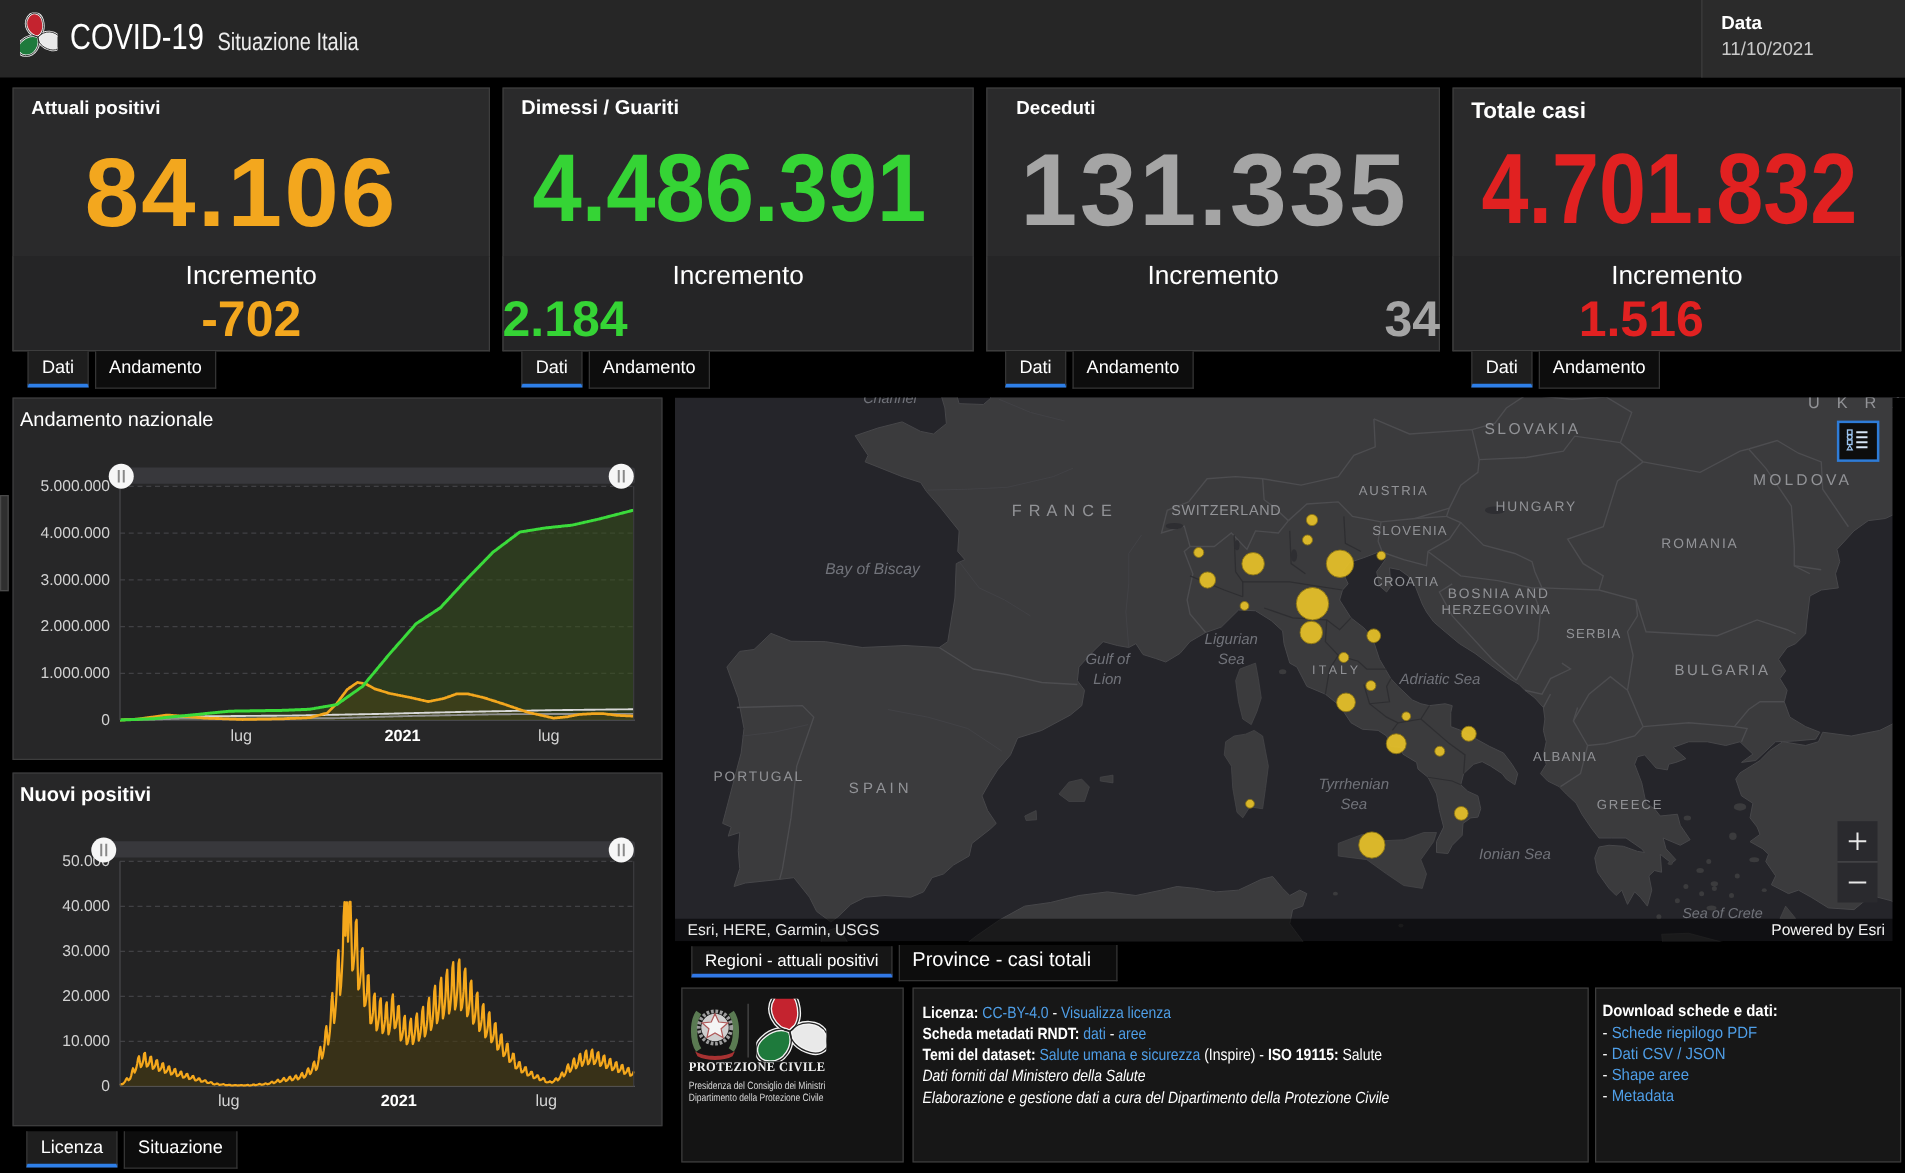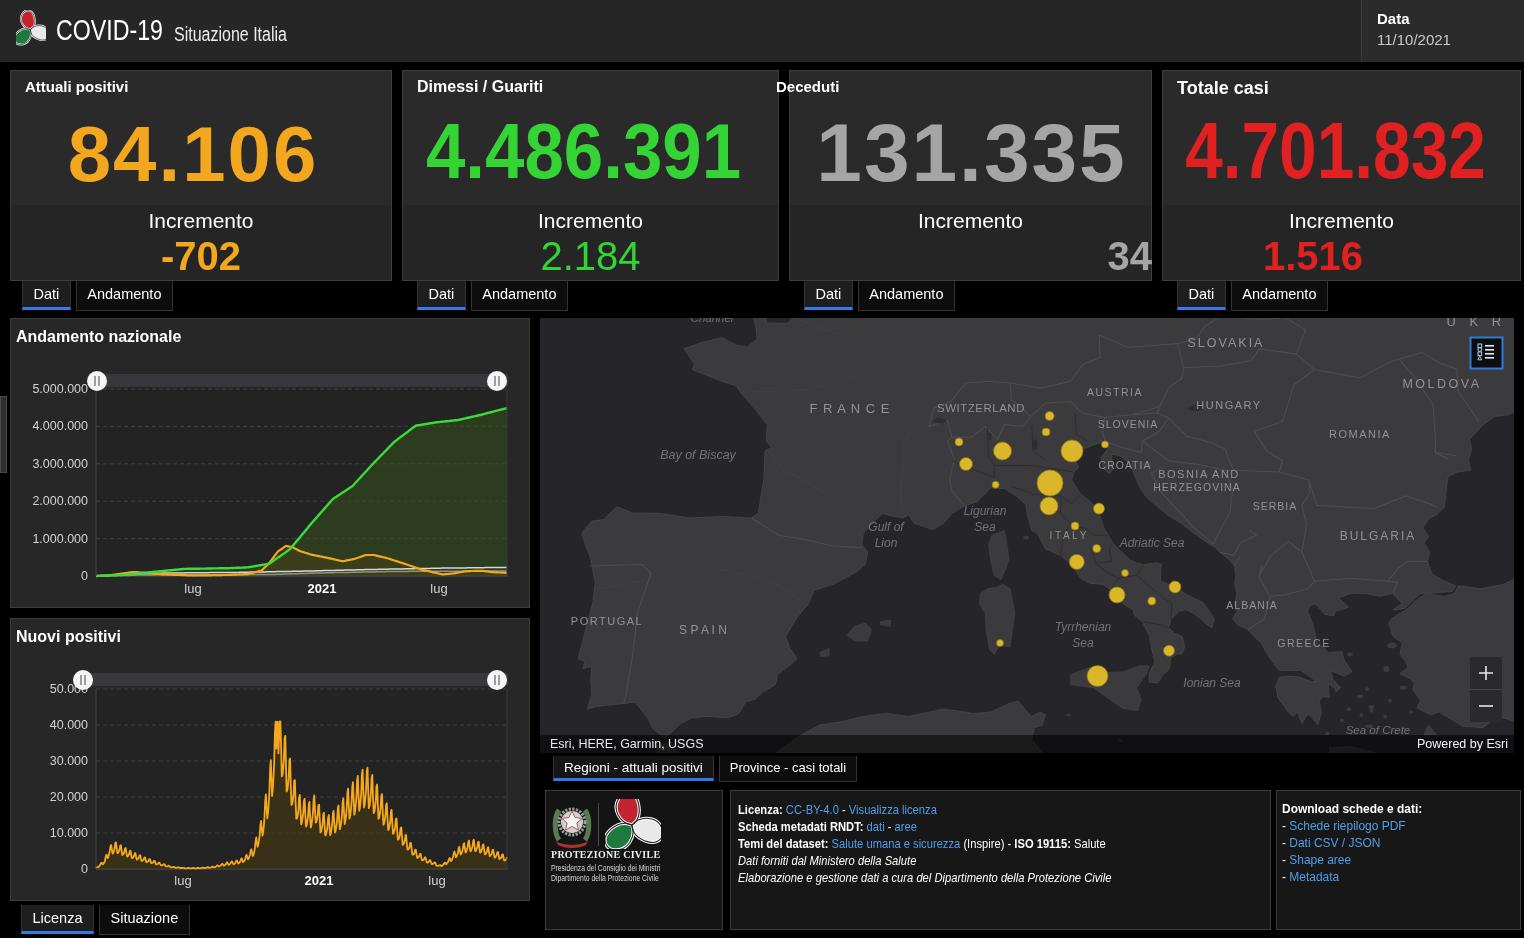--- a/index.html
+++ b/index.html
@@ -25,38 +25,38 @@
 <div class="abs" style="left:2px;top:109px;width:382px;text-align:center;font-size:78px;font-weight:bold;color:#f3a71e;transform:scaleX(1.0);transform-origin:50% 0;letter-spacing:2px">84.106</div>
 <div class="abs" style="left:10px;top:205px;width:382px;height:76px;background:#252526;border-left:1px solid #3d3d3d;border-right:1px solid #3d3d3d;border-bottom:1px solid #3d3d3d;"></div>
 <div class="abs" style="left:10px;top:209px;width:382px;text-align:center;font-size:21px;color:#fff">Incremento</div>
 <div class="abs" style="left:10px;top:234px;width:382px;text-align:center;font-size:40px;font-weight:bold;color:#f3a71e">-702</div>
 <div class="abs" style="left:22px;top:281px"><span class="tab on">Dati</span><span class="tab">Andamento</span></div>
 <div class="panel" style="left:402px;top:70px;width:377px;height:211px;background:#2a2a2b"></div>
 <div class="abs" style="left:417px;top:78px;font-size:16px;font-weight:bold;color:#fff">Dimessi / Guariti</div>
 <div class="abs" style="left:395px;top:107px;width:377px;text-align:center;font-size:77px;font-weight:bold;color:#35d435;transform:scaleX(0.92);transform-origin:50% 0;letter-spacing:0px">4.486.391</div>
 <div class="abs" style="left:402px;top:205px;width:377px;height:76px;background:#252526;border-left:1px solid #3d3d3d;border-right:1px solid #3d3d3d;border-bottom:1px solid #3d3d3d;"></div>
 <div class="abs" style="left:402px;top:209px;width:377px;text-align:center;font-size:21px;color:#fff">Incremento</div>
-<div class="abs" style="left:402px;top:234px;width:377px;text-align:center;font-size:40px;font-weight:normal;color:#35d435">2.184</div>
+<div class="abs" style="left:402px;top:234px;width:377px;text-align:left;font-size:40px;font-weight:bold;color:#35d435">2.184</div>
 <div class="abs" style="left:417px;top:281px"><span class="tab on">Dati</span><span class="tab">Andamento</span></div>
 <div class="panel" style="left:789px;top:70px;width:363px;height:211px;background:#2a2a2b"></div>
-<div class="abs" style="left:776px;top:78px;font-size:15px;font-weight:bold;color:#fff">Deceduti</div>
+<div class="abs" style="left:813px;top:78px;font-size:15px;font-weight:bold;color:#fff">Deceduti</div>
 <div class="abs" style="left:790px;top:106px;width:363px;text-align:center;font-size:82px;font-weight:bold;color:#a5a5a5;transform:scaleX(1.0);transform-origin:50% 0;letter-spacing:2px">131.335</div>
 <div class="abs" style="left:789px;top:205px;width:363px;height:76px;background:#252526;border-left:1px solid #3d3d3d;border-right:1px solid #3d3d3d;border-bottom:1px solid #3d3d3d;"></div>
 <div class="abs" style="left:789px;top:209px;width:363px;text-align:center;font-size:21px;color:#fff">Incremento</div>
 <div class="abs" style="left:789px;top:234px;width:363px;text-align:right;font-size:40px;font-weight:bold;color:#a5a5a5">34</div>
 <div class="abs" style="left:804px;top:281px"><span class="tab on">Dati</span><span class="tab">Andamento</span></div>
 <div class="panel" style="left:1162px;top:70px;width:359px;height:211px;background:#2a2a2b"></div>
 <div class="abs" style="left:1177px;top:78px;font-size:18px;font-weight:bold;color:#fff">Totale casi</div>
 <div class="abs" style="left:1156px;top:105px;width:359px;text-align:center;font-size:80px;font-weight:bold;color:#e12121;transform:scaleX(0.845);transform-origin:50% 0;letter-spacing:0px">4.701.832</div>
 <div class="abs" style="left:1162px;top:205px;width:359px;height:76px;background:#252526;border-left:1px solid #3d3d3d;border-right:1px solid #3d3d3d;border-bottom:1px solid #3d3d3d;"></div>
 <div class="abs" style="left:1162px;top:209px;width:359px;text-align:center;font-size:21px;color:#fff">Incremento</div>
 <div class="abs" style="left:1162px;top:234px;width:302px;text-align:center;font-size:40px;font-weight:bold;color:#e12121">1.516</div>
 <div class="abs" style="left:1177px;top:281px"><span class="tab on">Dati</span><span class="tab">Andamento</span></div>
 <div class="panel" style="left:10px;top:318px;width:520px;height:290px"></div>
-<div class="abs" style="left:16px;top:328px;font-size:16px;font-weight:bold;color:#fff">Andamento nazionale</div>
+<div class="abs" style="left:16px;top:328px;font-size:16px;font-weight:normal;color:#fff">Andamento nazionale</div>
 <div class="abs" style="left:10px;top:318px"><svg width="520" height="290" font-family="Liberation Sans, sans-serif">
       <rect x="78" y="56" width="420" height="13" rx="2" fill="#38383c"></rect>
       <rect x="86" y="71" width="412" height="187" fill="#232324"></rect>
       <line x1="86" y1="220.6" x2="498" y2="220.6" stroke="#414144" stroke-width="1" stroke-dasharray="4 3"></line>
       <text x="78" y="224.6" fill="#d2d2d2" font-size="12.5" text-anchor="end">1.000.000</text>
       <line x1="86" y1="183.2" x2="498" y2="183.2" stroke="#414144" stroke-width="1" stroke-dasharray="4 3"></line>
       <text x="78" y="187.2" fill="#d2d2d2" font-size="12.5" text-anchor="end">2.000.000</text>
       <line x1="86" y1="145.8" x2="498" y2="145.8" stroke="#414144" stroke-width="1" stroke-dasharray="4 3"></line>
       <text x="78" y="149.8" fill="#d2d2d2" font-size="12.5" text-anchor="end">3.000.000</text>
       <line x1="86" y1="108.4" x2="498" y2="108.4" stroke="#414144" stroke-width="1" stroke-dasharray="4 3"></line>
@@ -264,21 +264,21 @@
     <line x1="1485" y1="349.8" x2="1494" y2="349.8" stroke="#d5e4f5" stroke-width="1.7"></line>
     <line x1="1485" y1="353.8" x2="1494" y2="353.8" stroke="#d5e4f5" stroke-width="1.7"></line>
     <line x1="1485" y1="357.8" x2="1494" y2="357.8" stroke="#d5e4f5" stroke-width="1.7"></line>
     <rect x="1470" y="657" width="32" height="32" fill="#2a2a2e"></rect>
     <rect x="1470" y="690" width="32" height="32" fill="#2a2a2e"></rect>
     <line x1="1470" y1="689.5" x2="1502" y2="689.5" stroke="#47474a" stroke-width="1"></line>
     <path d="M1479 673 h14 M1486 666 v14" stroke="#e8e8e8" stroke-width="1.6" fill="none"></path>
     <path d="M1479 706 h14" stroke="#e8e8e8" stroke-width="1.6" fill="none"></path>
     <rect x="1514" y="318" width="10" height="435" fill="#000000"></rect>
   </svg>
-<div class="abs" style="left:553px;top:756px;font-size:0"><span class="tab" style="font-size:13.5px;padding:4px 10px 6px 10px;border-bottom:3px solid #3178e6;background:#161616;padding-bottom:3px">Regioni - attuali positivi</span><span class="tab" style="font-size:13px;padding:4px 10px 6px 10px">Province - casi totali</span></div>
+<div class="abs" style="left:553px;top:756px;font-size:0"><span class="tab" style="font-size:13.5px;padding:4px 10px 6px 10px;border-bottom:3px solid #3178e6;background:#161616;padding-bottom:3px">Regioni - attuali positivi</span><span class="tab" style="font-size:16px;padding:4px 20px 6px 10px">Province - casi totali</span></div>
 <div class="panel" style="left:545px;top:790px;width:178px;height:140px;background:#141414"></div>
 <div class="abs" style="left:551px;top:800px"><svg width="42" height="50" viewBox="0 0 42 50">
 <g fill="none">
 <path d="M8 40 C3 33 3 17 8 10" stroke="#5a7a52" stroke-width="5"></path>
 <path d="M34 40 C39 33 39 17 34 10" stroke="#5a7a52" stroke-width="5"></path>
 <circle cx="21" cy="22" r="13" stroke="#9f9f9f" stroke-width="3" stroke-dasharray="2.2 1.4"></circle>
 <circle cx="21" cy="22" r="11" fill="#cfcfcf"></circle>
 </g>
 <path d="M21 11 l3.0 6.6 7.2 .75 -5.3 4.7 1.5 7 -6.4 -3.6 -6.4 3.6 1.5 -7 -5.3 -4.7 7.2 -.75 Z" fill="#f4f4f4" stroke="#b05a5a" stroke-width="1"></path>
 <path d="M5 41 C12 46 30 46 37 41 L35 45 C28 49 14 49 7 45 Z" fill="#a83232"></path>

